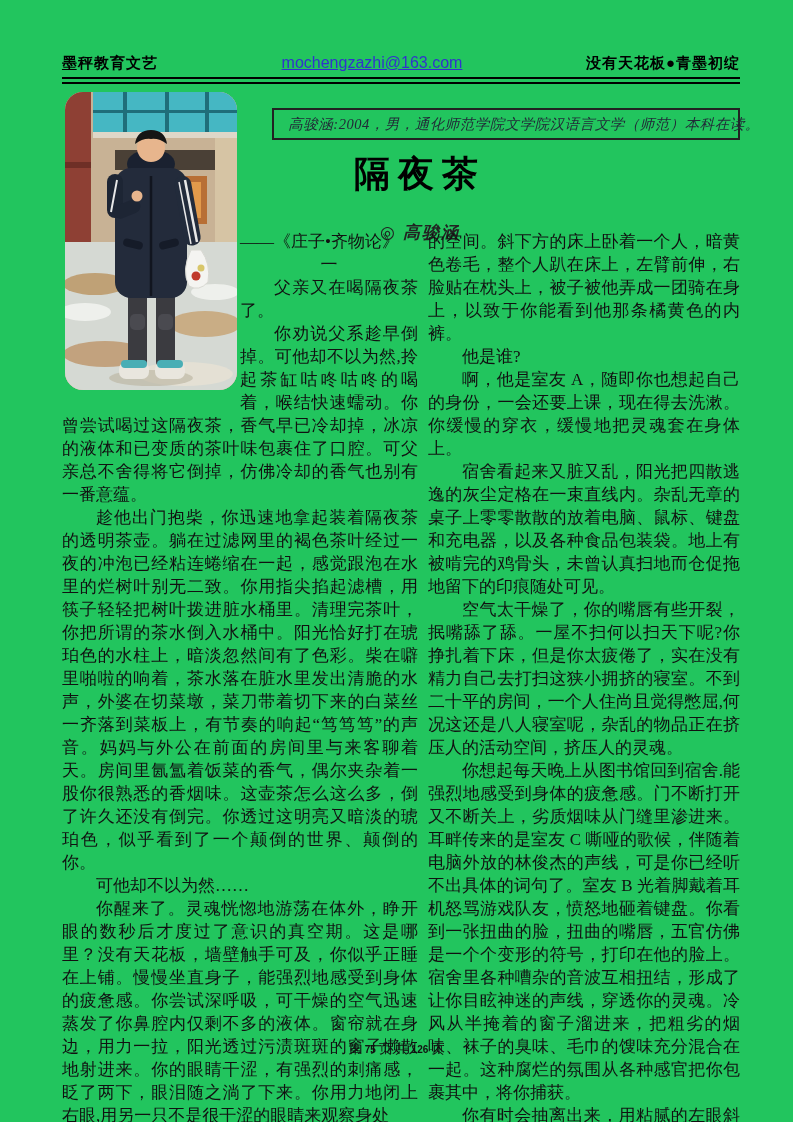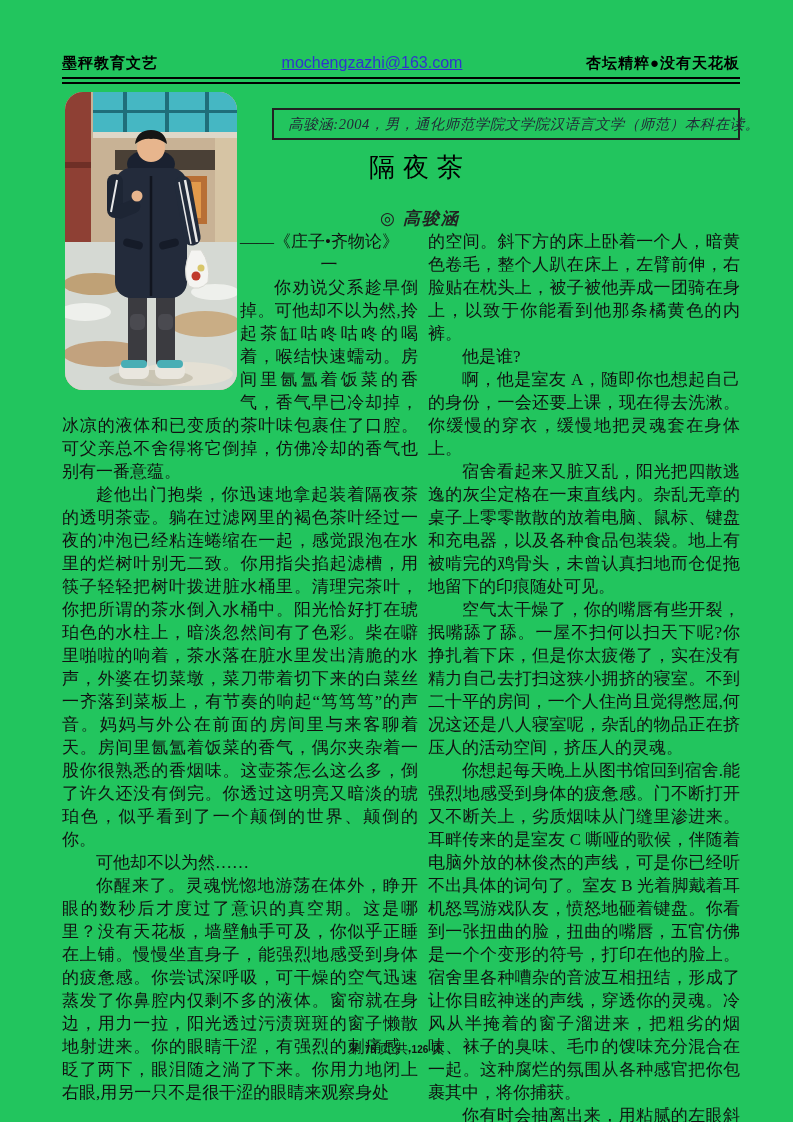--- a/index.html
+++ b/index.html
@@ -22,21 +22,21 @@
            border-radius:18px; overflow:hidden; background:#c8b295; }
   .photo svg { display:block; width:100%; height:100%; }
 
   
   .bio-box { position:absolute; left:272px; top:108px; width:468px; height:32px;
              border:2px solid #222; display:flex; align-items:center; justify-content:center;padding-left:36px; }
   .bio-box span { font-style:italic; font-size:14.5px; color:#222b38; letter-spacing:0.5px; white-space:nowrap; }
 
   
   .title-block { position:absolute; left:250px; top:150px; width:340px; text-align:center; }
-  .title-block h1 { font-size:26px; font-weight:normal; letter-spacing:8px; color:#000;
+  .title-block h1 { font-size:36px; font-weight:bold; letter-spacing:8px; color:#000;
                     font-family:"Liberation Serif","DejaVu Serif",serif; }
   .byline { margin-top:22px; font-size:17px; font-style:italic; color:#222; letter-spacing:2px;font-weight:bold; }
 
   
   .columns { position:absolute; top:230px; left:62px; width:678px; display:flex; gap:10px; }
   .col { font-size:17px; line-height:23px; text-align:justify; word-break:break-all; color:#111; }
   .col-left { width:356px; }
   .col-right { width:312px; }
   .photo-spacer { float:left; width:178px; height:164px; }
   .col p { text-indent:2em; }
@@ -50,21 +50,21 @@
   .footer .num { font-family:"Liberation Sans","DejaVu Sans",sans-serif; font-weight:bold; font-size:10px; }
 </style>
 </head>
 <body>
 
 <div class="page">
 
   <div class="header">
     <div class="header-left">墨秤教育文艺</div>
     <a class="header-email">mochengzazhi@163.com</a>
-    <div class="header-right">杏坛精粹●没有天花板</div>
+    <div class="header-right">没有天花板●青墨初绽</div>
   </div>
   <div class="rule-double"></div>
 
   <div class="photo">
     <svg viewBox="0 0 172 298" aria-hidden="true">
 
       <rect x="0" y="0" width="172" height="298" fill="#c8b295"></rect>
       <rect x="0" y="0" width="26" height="150" fill="#8e4034"></rect>
       <rect x="0" y="70" width="26" height="6" fill="#6e2f26"></rect>
       <rect x="28" y="0" width="144" height="40" fill="#45b7c3"></rect>
@@ -131,21 +131,22 @@
       <span>◎</span>
       <span>高骏涵</span>
     </div>
   </div>
 
   <div class="columns">
     <div class="col col-left">
       <div class="photo-spacer"></div>
       <p class="epigraph-src">——《庄子•齐物论》</p>
       <p class="section-marker">一</p>
-      <p>你劝说父系趁早倒掉。可他却不以为然,拎起茶缸咕咚咕咚的喝着，喉结快速蠕动。房间里氤氲着饭菜的香气，香气早已冷却掉，冰凉的液体和已变质的茶叶味包裹住了口腔。可父亲总不舍得将它倒掉，仿佛冷却的香气也别有一番意蕴。</p>
+      <p>父亲又在喝隔夜茶了。</p>
+      <p>你劝说父系趁早倒掉。可他却不以为然,拎起茶缸咕咚咕咚的喝着，喉结快速蠕动。你曾尝试喝过这隔夜茶，香气早已冷却掉，冰凉的液体和已变质的茶叶味包裹住了口腔。可父亲总不舍得将它倒掉，仿佛冷却的香气也别有一番意蕴。</p>
       <p>趁他出门抱柴，你迅速地拿起装着隔夜茶的透明茶壶。躺在过滤网里的褐色茶叶经过一夜的冲泡已经粘连蜷缩在一起，感觉跟泡在水里的烂树叶别无二致。你用指尖掐起滤槽，用筷子轻轻把树叶拨进脏水桶里。清理完茶叶，你把所谓的茶水倒入水桶中。阳光恰好打在琥珀色的水柱上，暗淡忽然间有了色彩。柴在噼里啪啦的响着，茶水落在脏水里发出清脆的水声，外婆在切菜墩，菜刀带着切下来的白菜丝一齐落到菜板上，有节奏的响起“笃笃笃”的声音。妈妈与外公在前面的房间里与来客聊着天。房间里氤氲着饭菜的香气，偶尔夹杂着一股你很熟悉的香烟味。这壶茶怎么这么多，倒了许久还没有倒完。你透过这明亮又暗淡的琥珀色，似乎看到了一个颠倒的世界、颠倒的你。</p>
       <p>可他却不以为然……</p>
       <p>你醒来了。灵魂恍惚地游荡在体外，睁开眼的数秒后才度过了意识的真空期。这是哪里？没有天花板，墙壁触手可及，你似乎正睡在上铺。慢慢坐直身子，能强烈地感受到身体的疲惫感。你尝试深呼吸，可干燥的空气迅速蒸发了你鼻腔内仅剩不多的液体。窗帘就在身边，用力一拉，阳光透过污渍斑斑的窗子懒散地射进来。你的眼睛干涩，有强烈的刺痛感，眨了两下，眼泪随之淌了下来。你用力地闭上右眼,用另一只不是很干涩的眼睛来观察身处</p>
     </div>
     <div class="col col-right">
       <p class="no-indent">的空间。斜下方的床上卧着一个人，暗黄色卷毛，整个人趴在床上，左臂前伸，右脸贴在枕头上，被子被他弄成一团骑在身上，以致于你能看到他那条橘黄色的内裤。</p>
       <p>他是谁?</p>
       <p>啊，他是室友 A，随即你也想起自己的身份，一会还要上课，现在得去洗漱。你缓慢的穿衣，缓慢地把灵魂套在身体上。</p>
       <p>宿舍看起来又脏又乱，阳光把四散逃逸的灰尘定格在一束直线内。杂乱无章的桌子上零零散散的放着电脑、鼠标、键盘和充电器，以及各种食品包装袋。地上有被啃完的鸡骨头，未曾认真扫地而仓促拖地留下的印痕随处可见。</p>
       <p>空气太干燥了，你的嘴唇有些开裂，抿嘴舔了舔。一屋不扫何以扫天下呢?你挣扎着下床，但是你太疲倦了，实在没有精力自己去打扫这狭小拥挤的寝室。不到二十平的房间，一个人住尚且觉得憋屈,何况这还是八人寝室呢，杂乱的物品正在挤压人的活动空间，挤压人的灵魂。</p>

